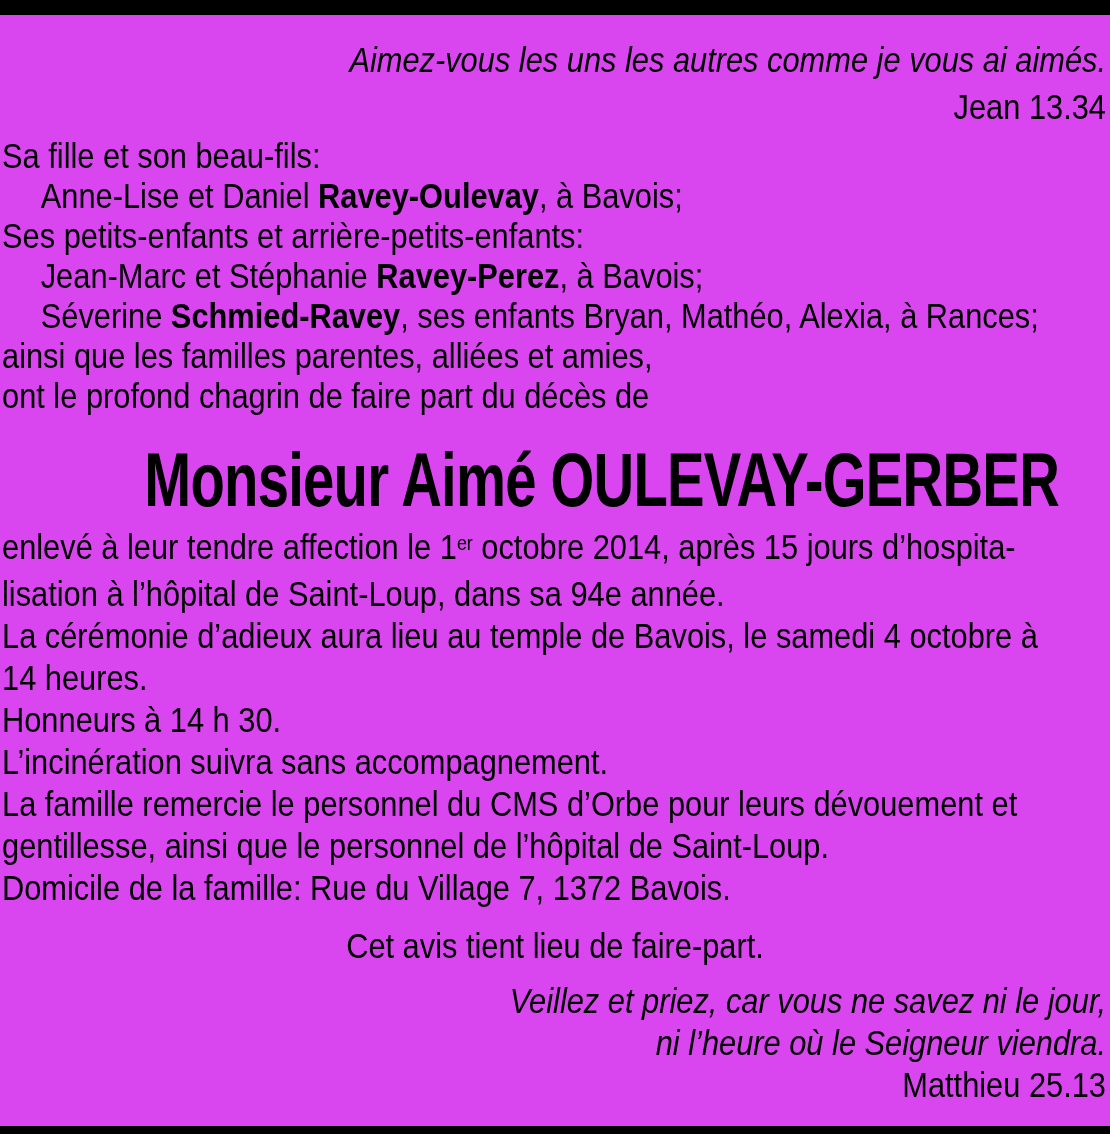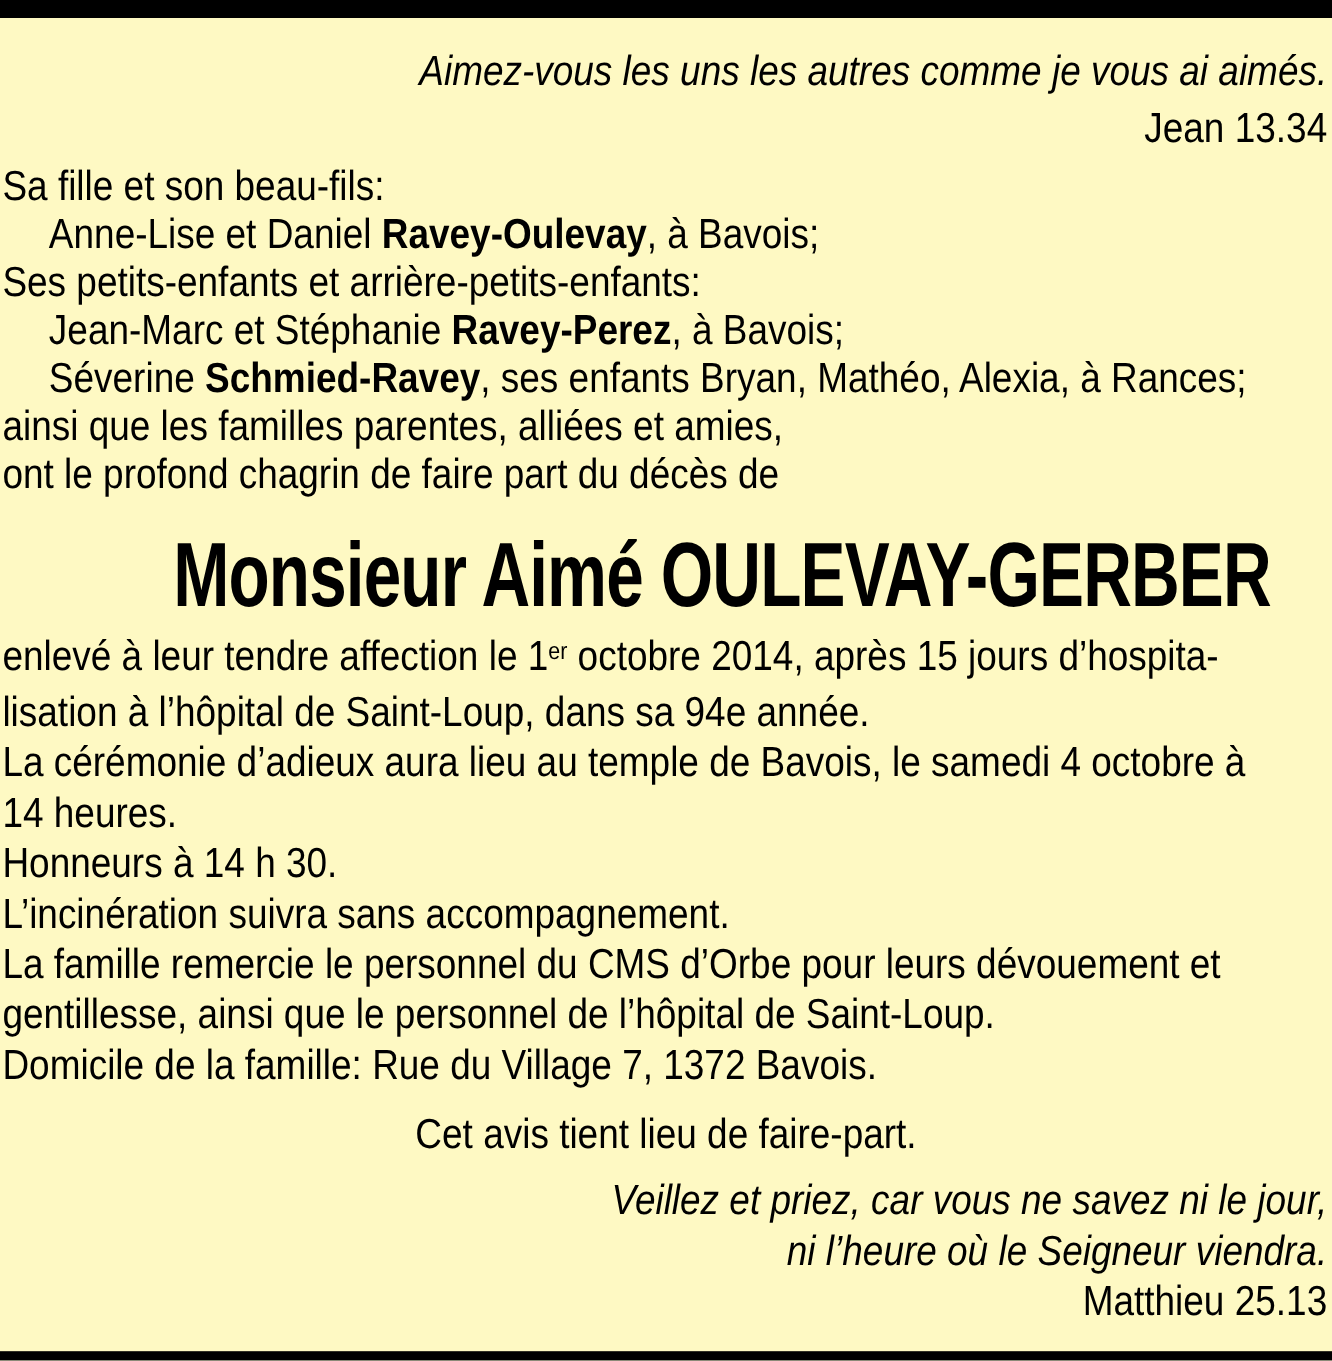--- a/index.html
+++ b/index.html
@@ -1,20 +1,20 @@
 <!DOCTYPE html>
 <html><head>
 <meta charset="utf-8">
 <style>
   html, body { margin: 0; padding: 0; background: #ffffff; }
   .page {
     position: relative;
     width: 1110px;
     height: 1134px;
-    background: #fef9c3;
+    background: #d946ef;
     color: #000000;
     font-family: "Liberation Sans", sans-serif;
     overflow: hidden;
   }
   .bar { position: absolute; left: 0; width: 1110px; background: #000000; }
   .bar-top { top: 0; height: 15px; }
   .bar-bottom { bottom: 0; height: 8px; }
 
   .txt-line { white-space: nowrap; }
 

